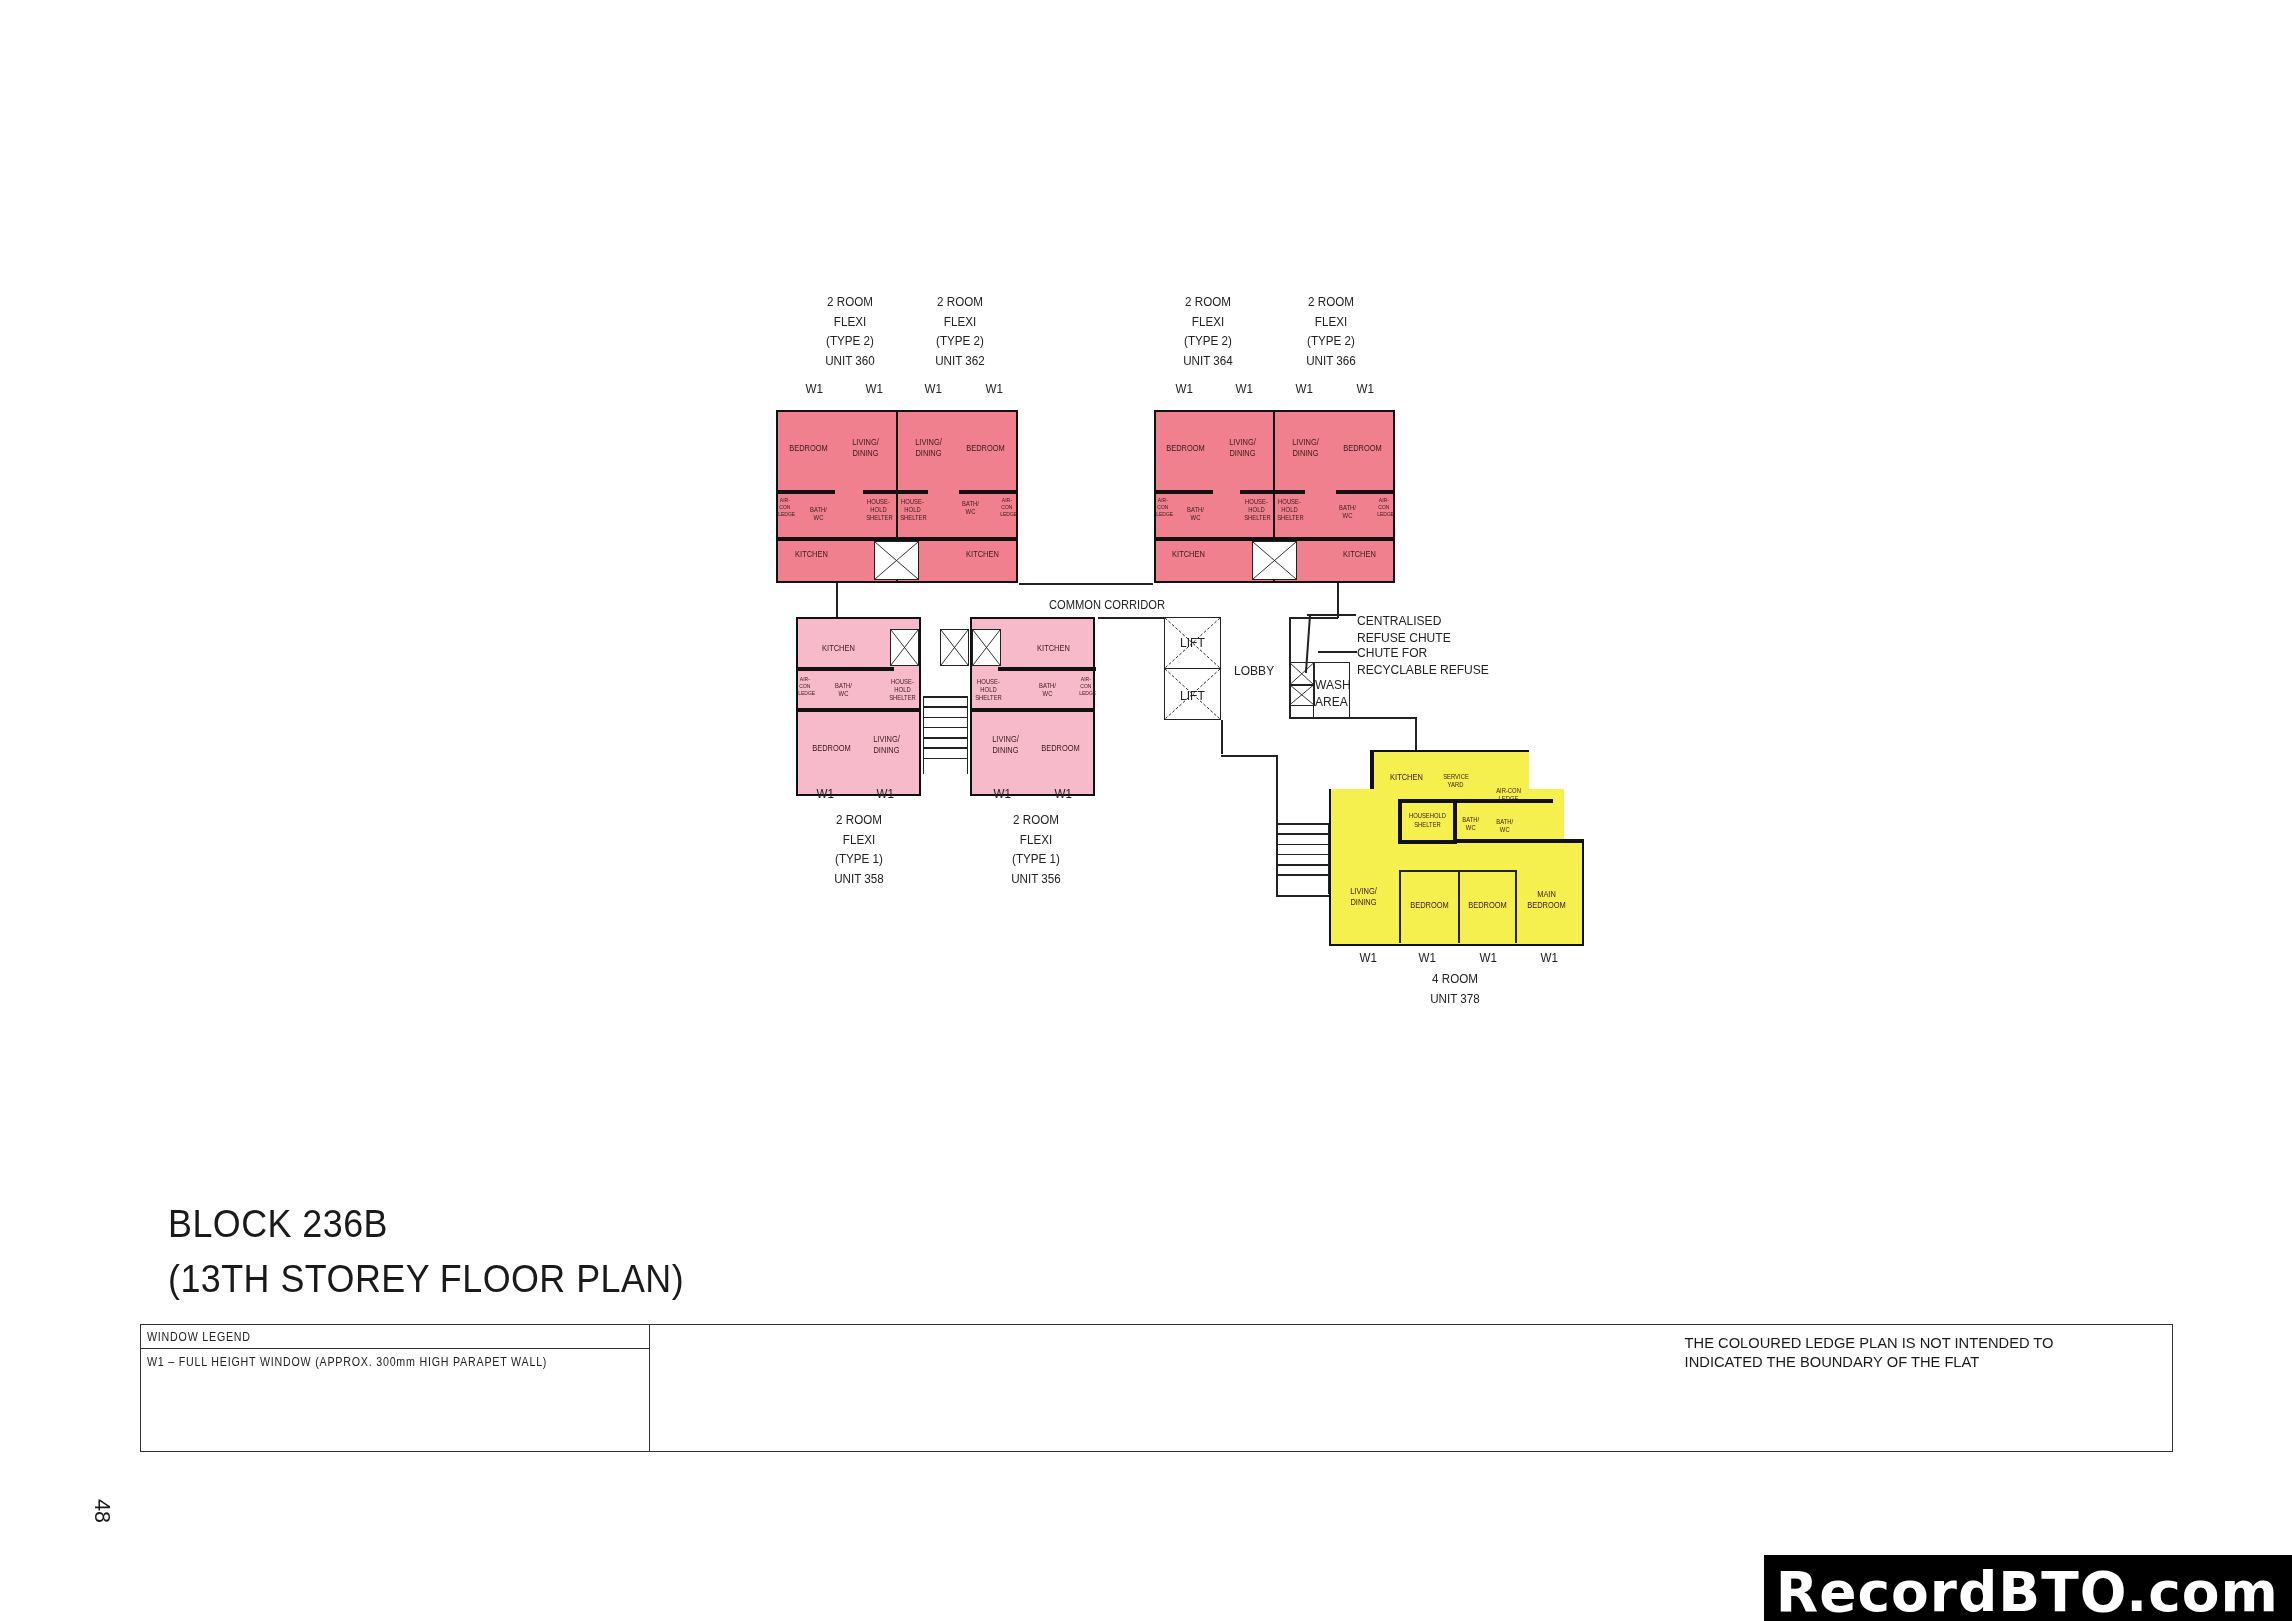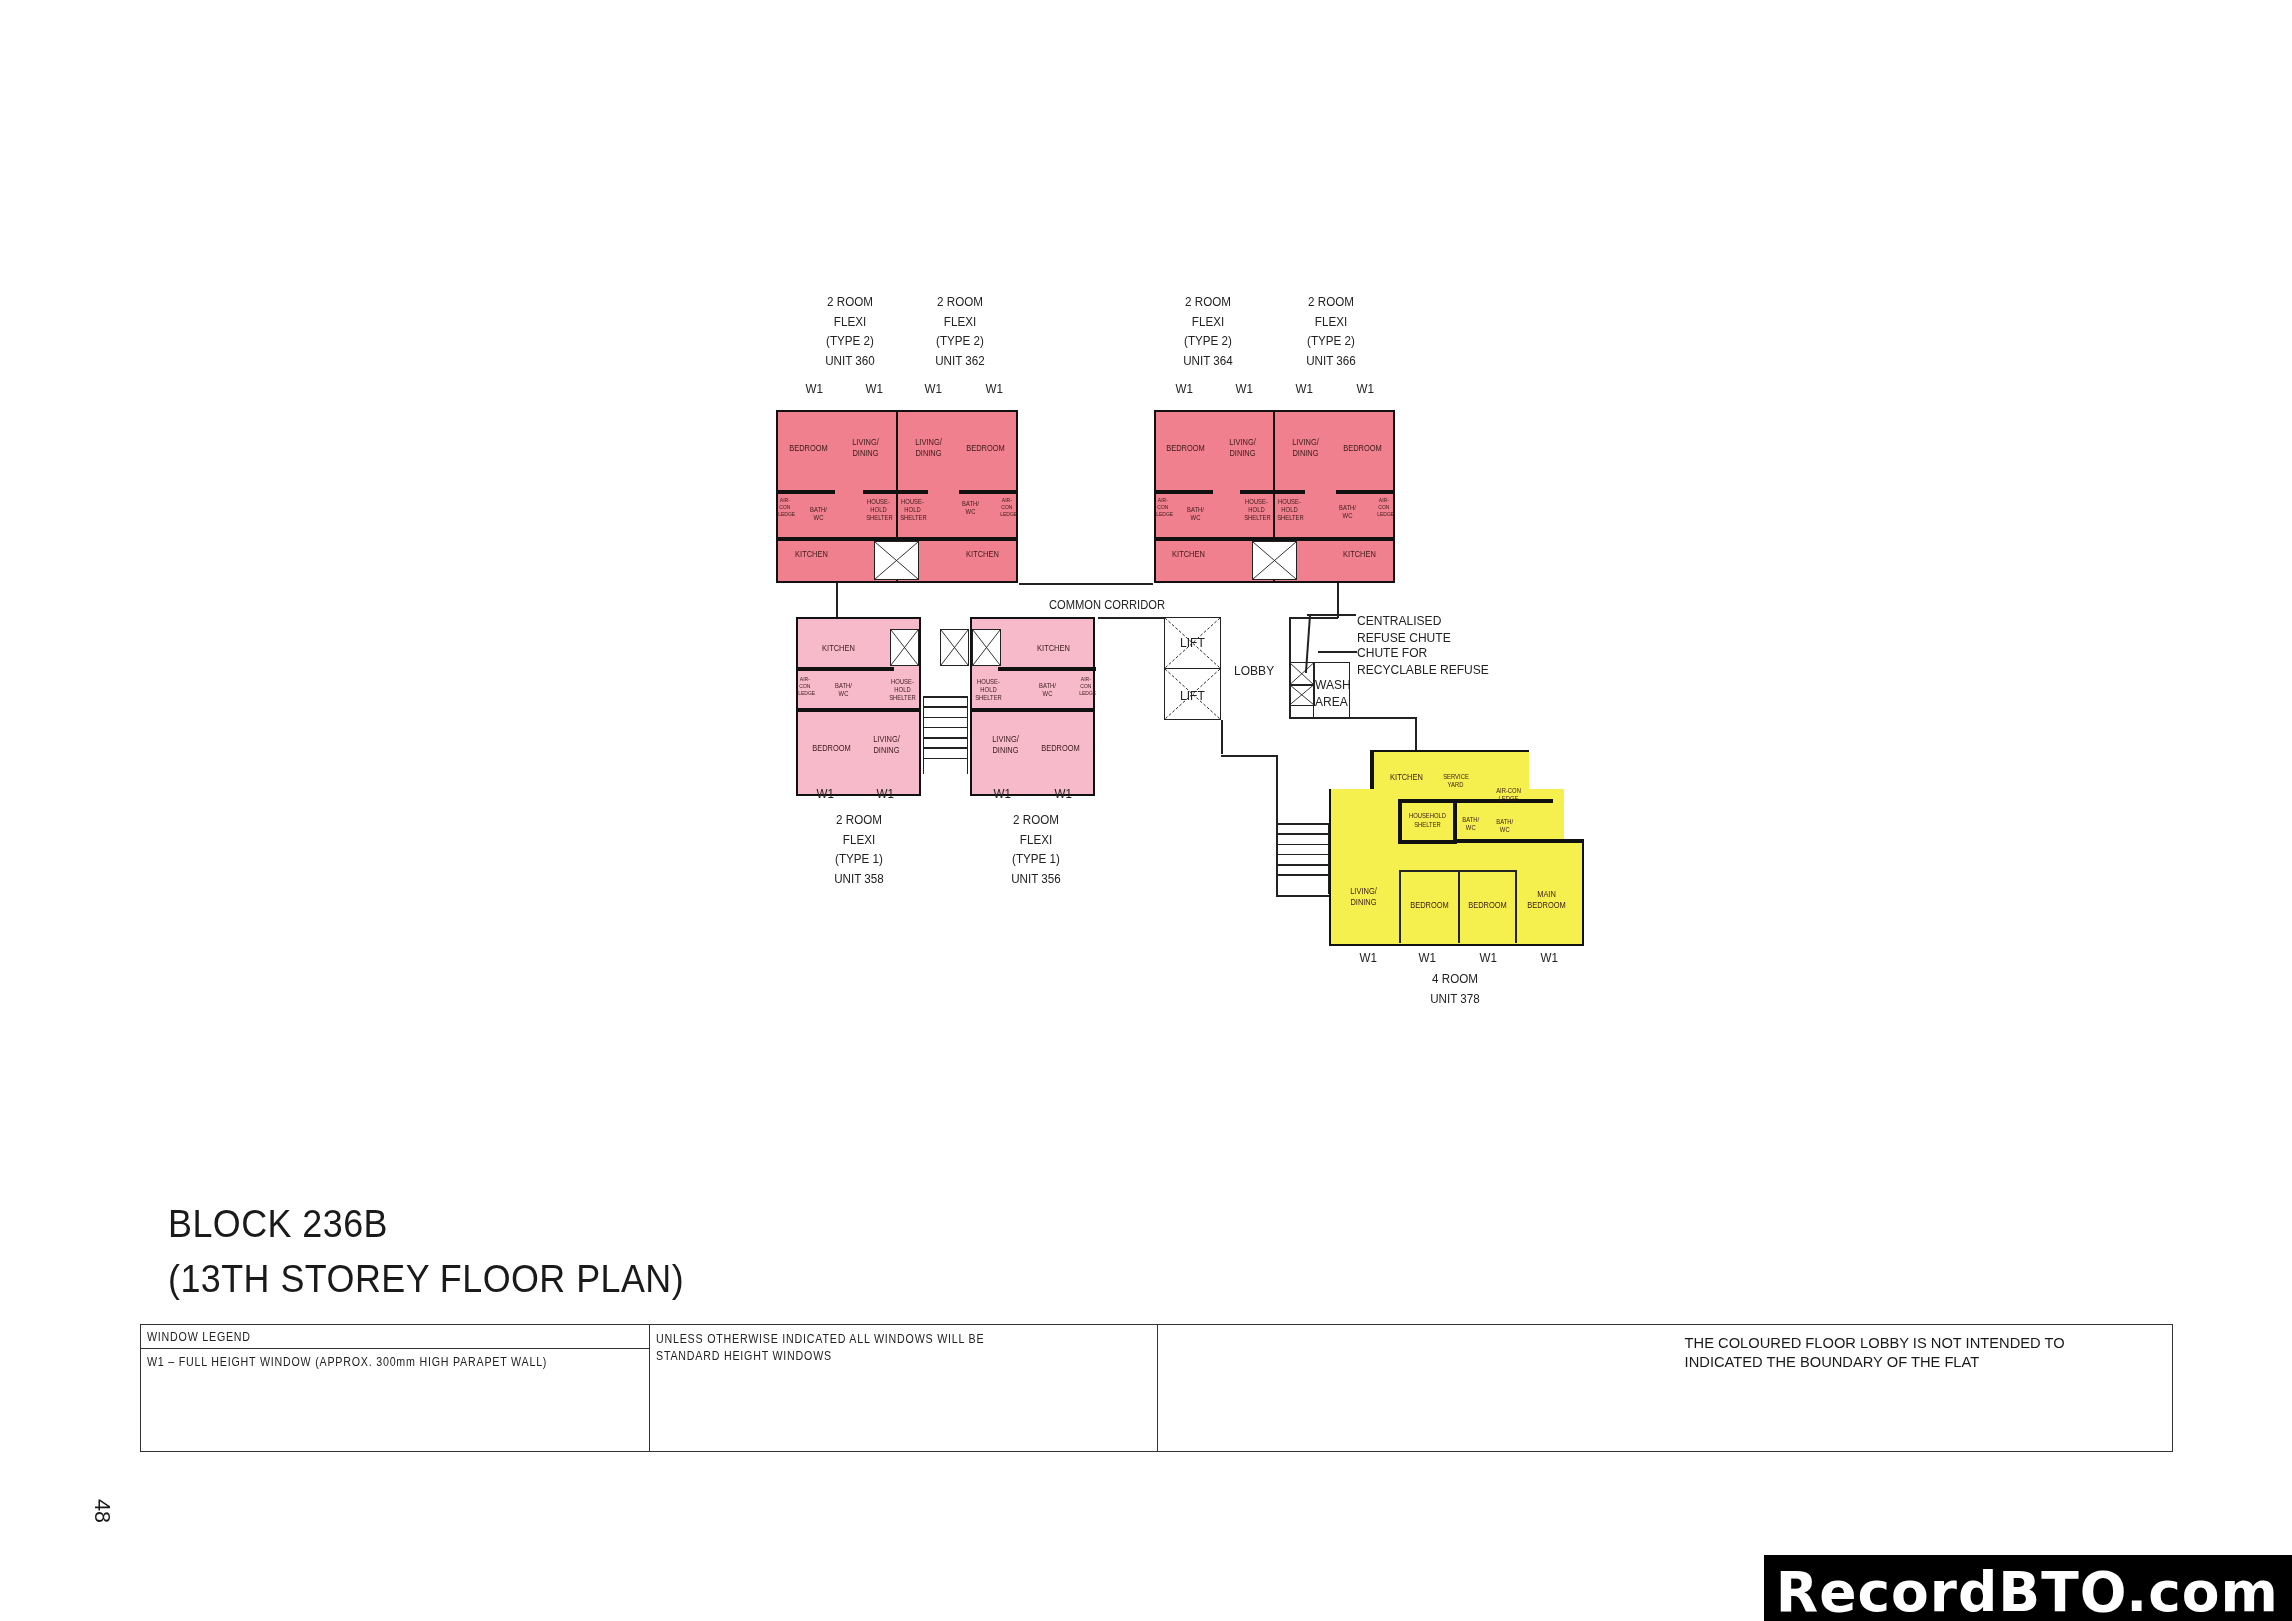--- a/index.html
+++ b/index.html
@@ -308,26 +308,22 @@
 
 <div class="title" style="top:1202px;">BLOCK 236B</div>
 <div class="title" style="top:1257px;">(13TH STOREY FLOOR PLAN)</div>
 
 <div class="legend">
   <div class="cell" style="left:0;width:509px;">
     <div class="abs" style="left:0;top:22.5px;width:100%;height:1.5px;background:#333;"></div>
     <div class="abs cad" style="left:5.9px;top:3.9px;">WINDOW LEGEND</div>
     <div class="abs cad" style="left:5.9px;top:29px;">W1 – FULL HEIGHT WINDOW (APPROX. 300mm HIGH PARAPET WALL)</div>
   </div>
-  <div class="cell" style="left:509px;width:508px;">
-    <div class="abs cad" style="left:5.9px;top:5.9px;">UNLESS OTHERWISE INDICATED ALL WINDOWS WILL BE</div>
-    <div class="abs cad" style="left:5.9px;top:22.5px;">STANDARD HEIGHT WINDOWS</div>
-  </div>
   <div class="cell" style="left:1524px;width:507px;border-right:none;">
-    <div class="abs" style="left:19.6px;top:9.8px;font-size:14.7px;white-space:nowrap;">THE COLOURED FLOOR LOBBY IS NOT INTENDED TO</div>
+    <div class="abs" style="left:19.6px;top:9.8px;font-size:14.7px;white-space:nowrap;">THE COLOURED LEDGE PLAN IS NOT INTENDED TO</div>
     <div class="abs" style="left:19.6px;top:29px;font-size:14.7px;white-space:nowrap;">INDICATED THE BOUNDARY OF THE FLAT</div>
   </div>
 </div>
 
 <div class="pagenum">48</div>
 
 <div class="brand">
   <span>RecordBTO.com</span>
 </div>
 

